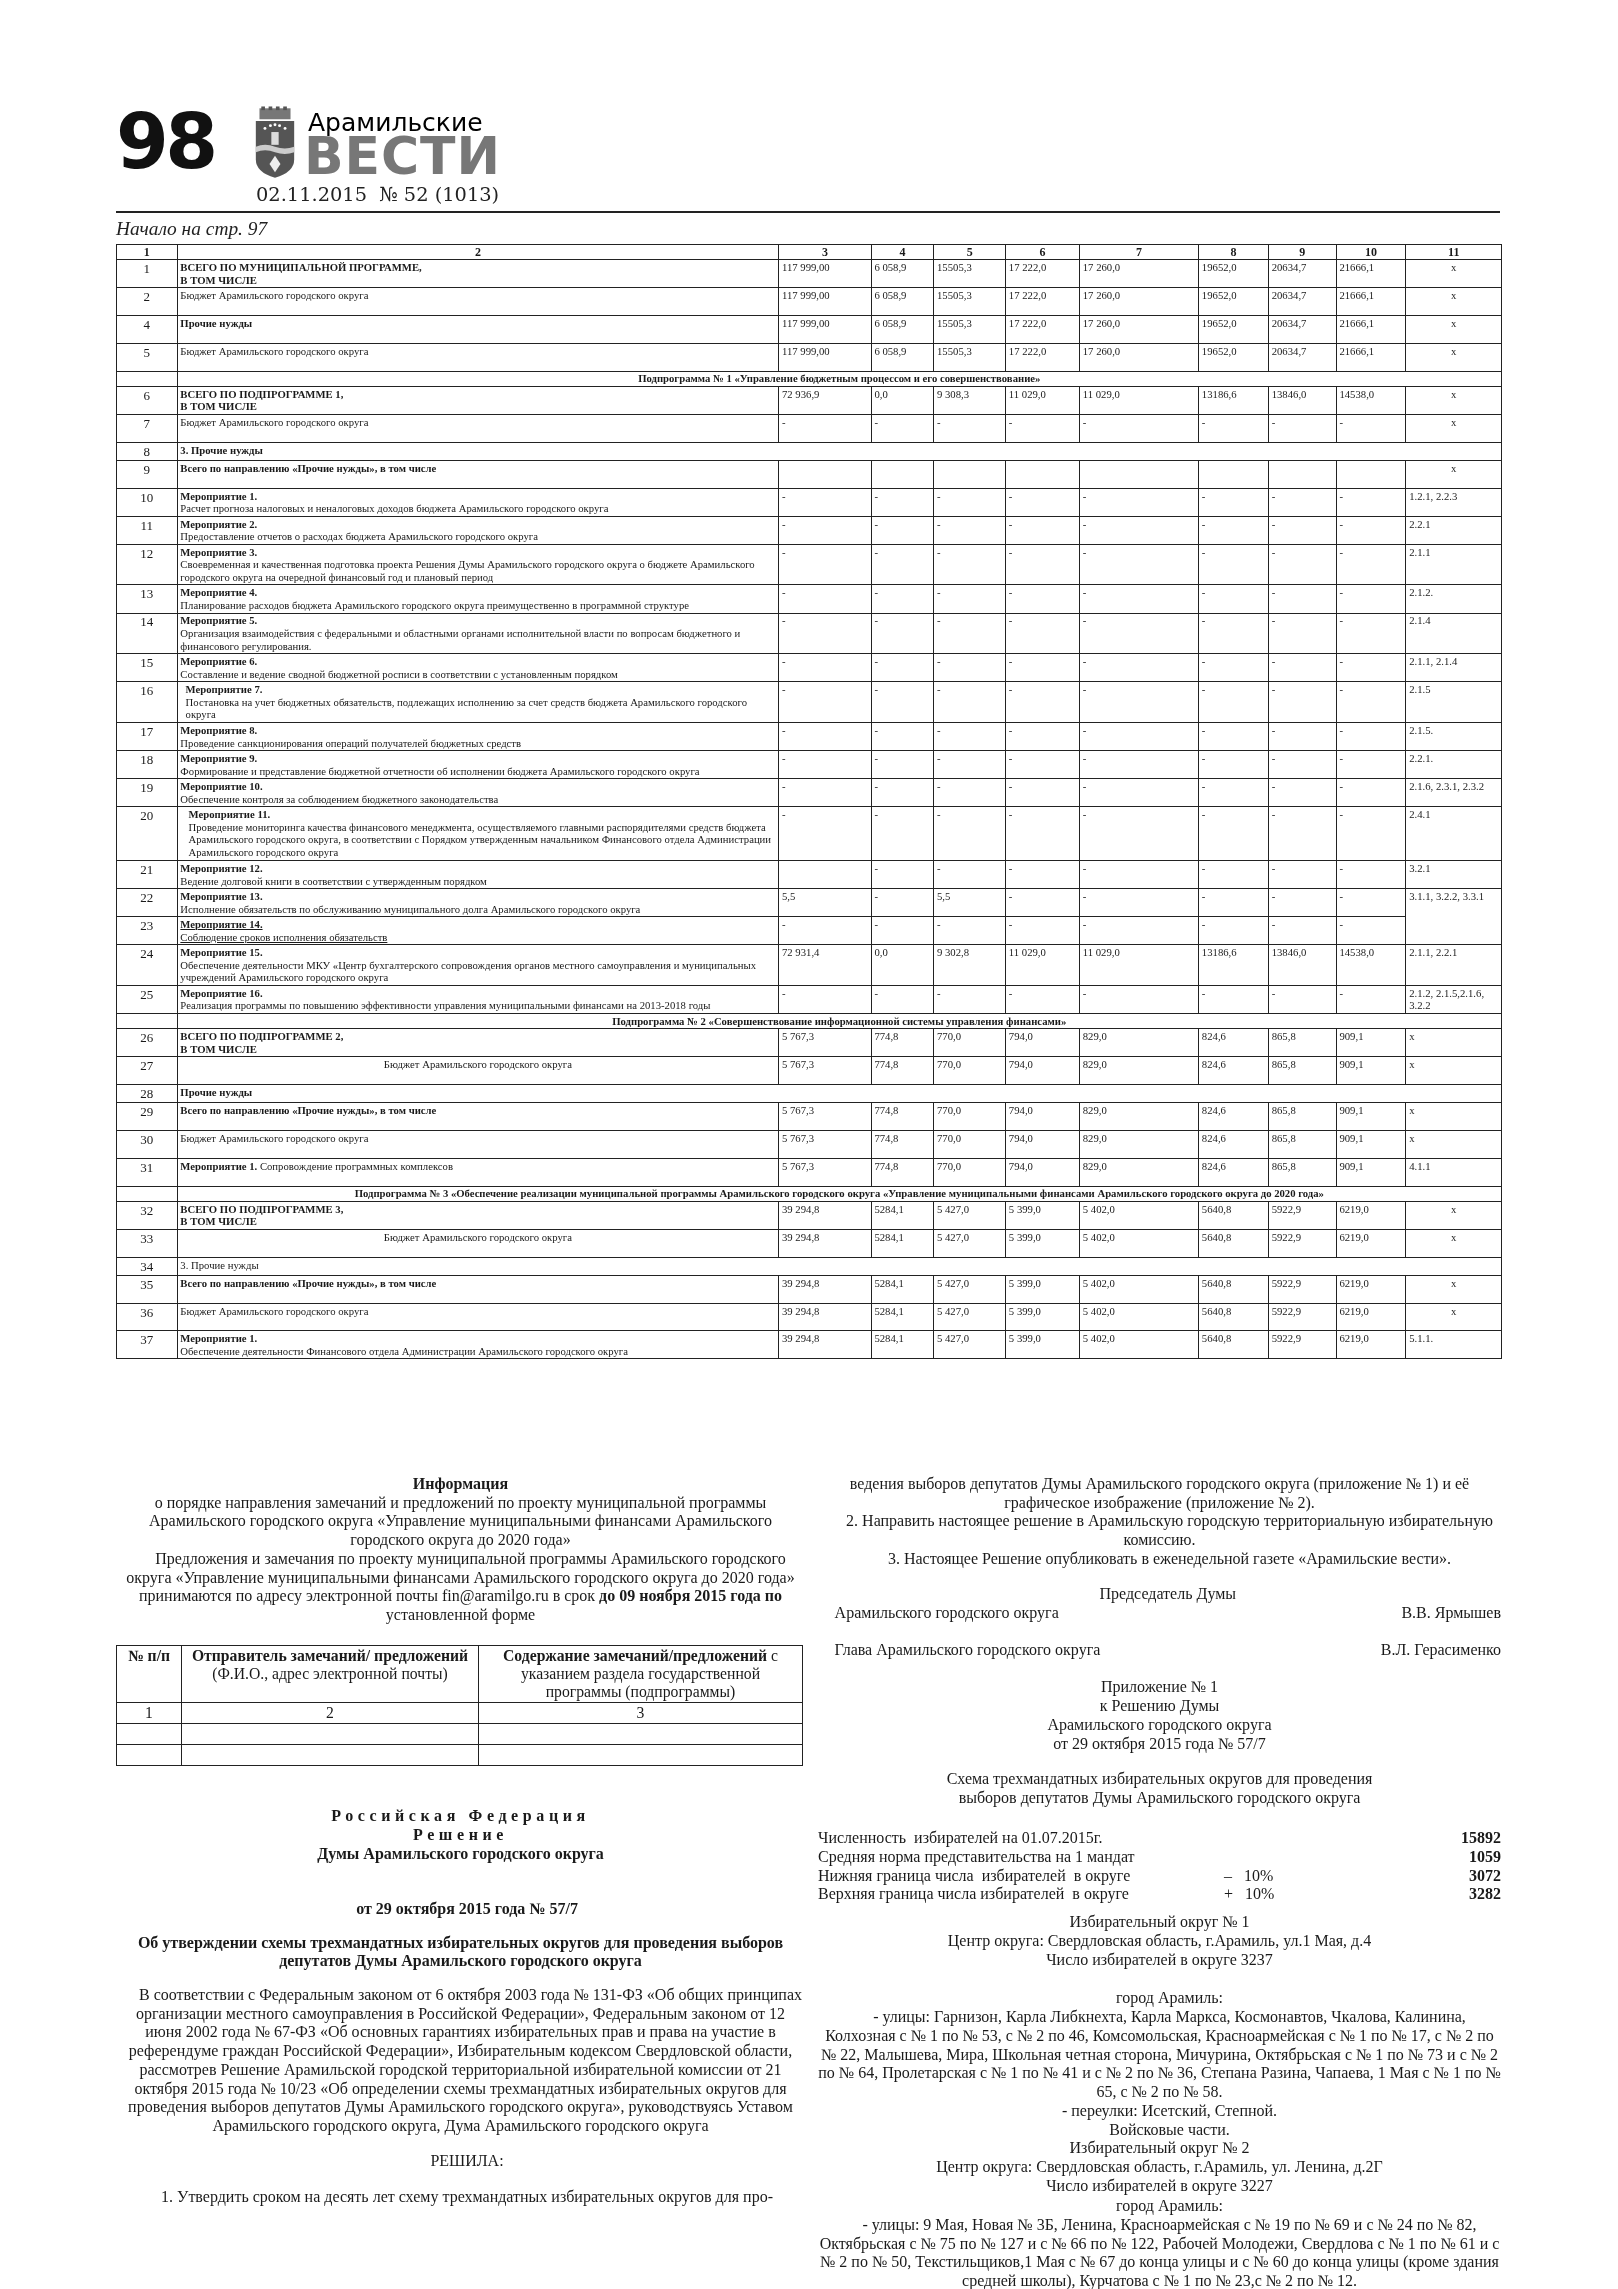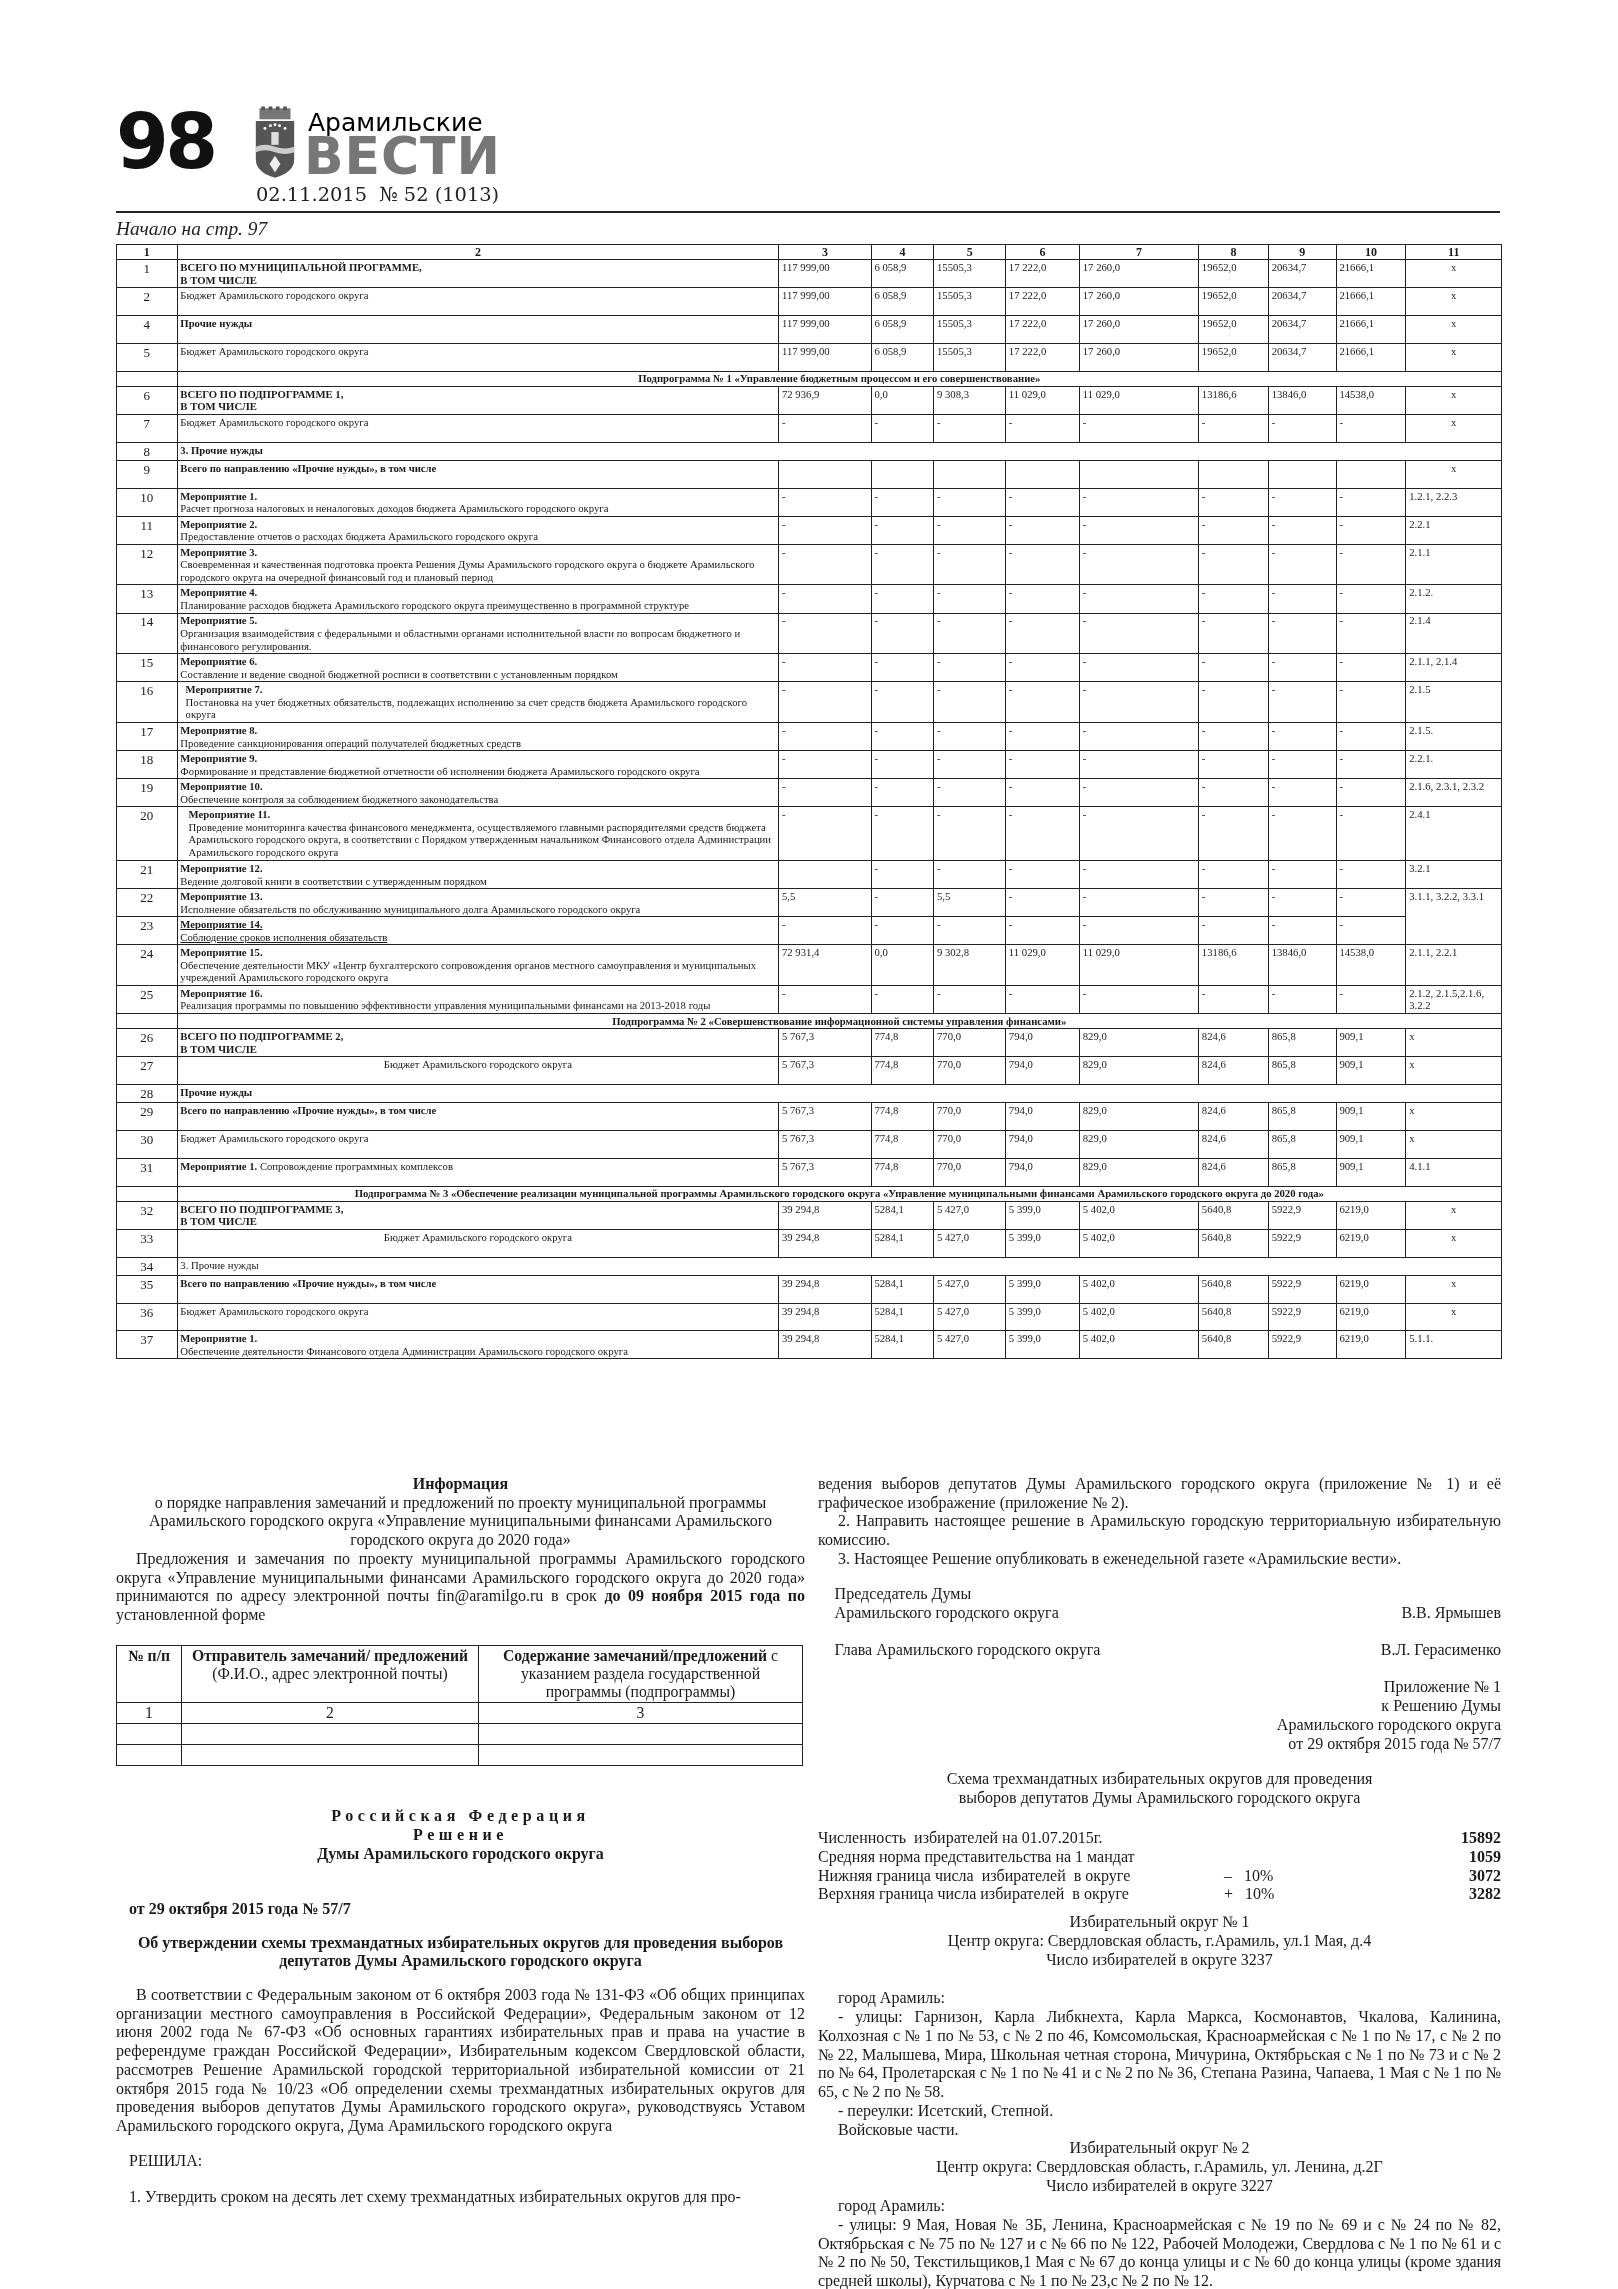--- a/index.html
+++ b/index.html
@@ -26,21 +26,21 @@
   table.budget .b { font-weight: bold; }
   table.budget td.sub { text-align: center; font-weight: bold; }
   table.budget td.center-txt { text-align: center; }
 
   
   .col-left { position: absolute; left: 116px; top: 1475px; width: 689px; font-size: 16px; line-height: 1.17; text-align: justify; }
   .col-right { position: absolute; left: 818px; top: 1475px; width: 683px; font-size: 16px; line-height: 1.17; text-align: justify; }
   .ctr { text-align: center; }
   .bold { font-weight: bold; }
   .indent { text-indent: 20px; }
-  p { margin: 0; }
+  p { margin: 0; text-align: center; }
   .spaced { letter-spacing: 4.6px; font-weight: bold; }
 
   table.form { width: 687px; border-collapse: collapse; font-size: 15.7px; margin-top: 20px; }
   table.form td { border: 0.9px solid #222; text-align: center; vertical-align: top; padding: 0.9px 3.7px; line-height: 1.15; }
   table.form tr.empty td { height: 18.5px; }
 
   .sign-row { display: flex; justify-content: space-between; padding-left: 16.6px; }
   .right-block { text-align: right; }
   .stat-row { display: flex; }
   .stat-row .lbl { width: 406px; }

